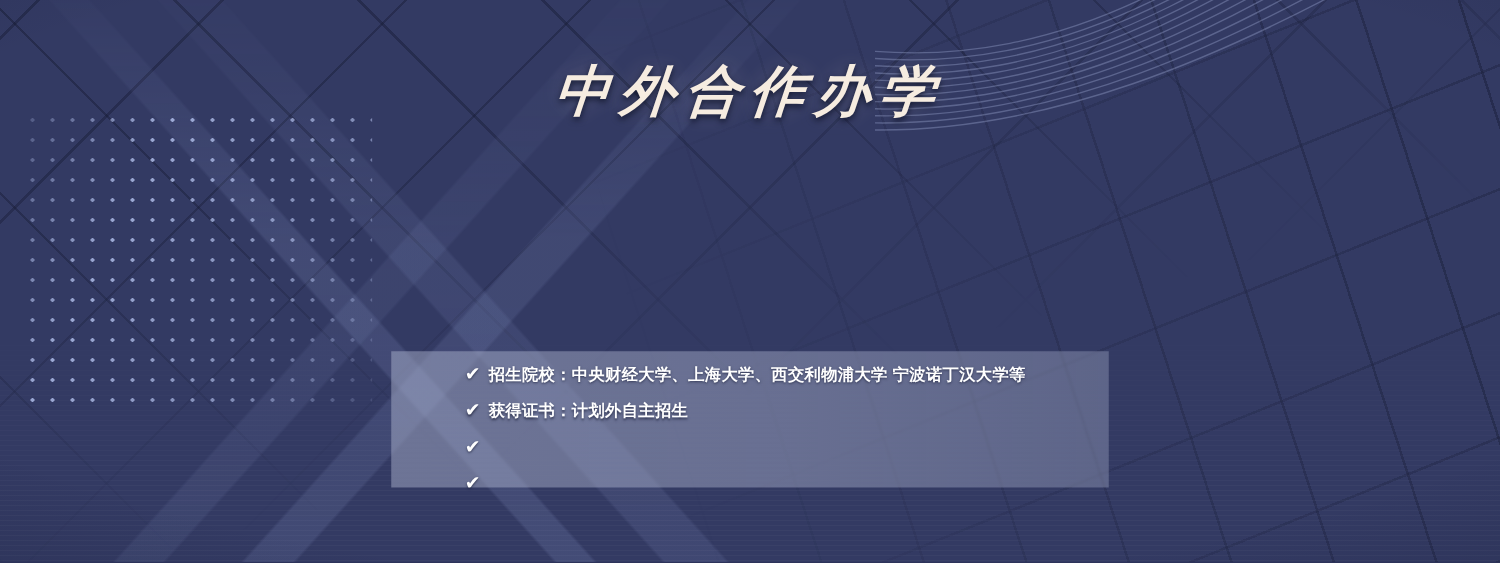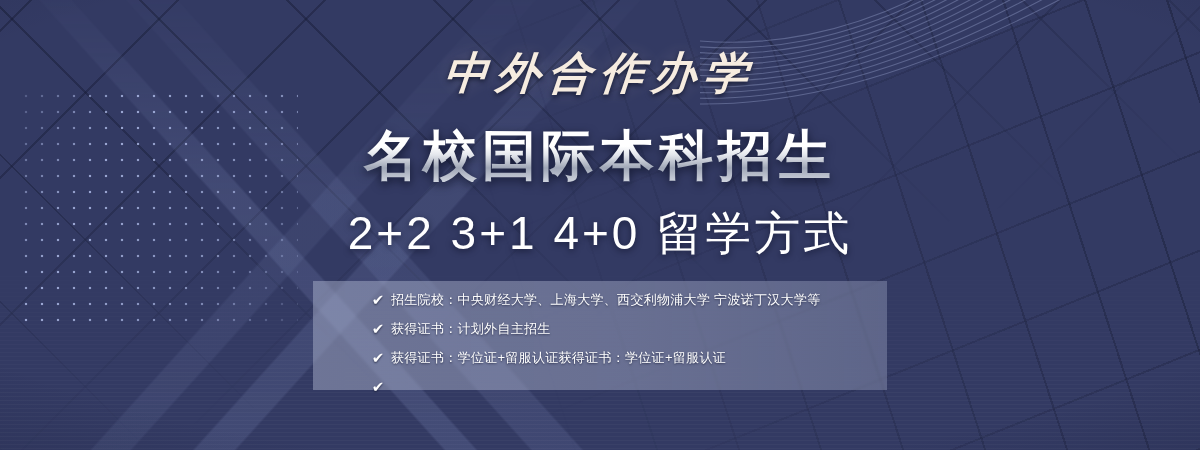--- a/index.html
+++ b/index.html
@@ -107,21 +107,21 @@
   }
   .feature-row:first-child{margin-top:6px;}
   .check-icon{
     width:26px;margin-left:52px;flex:0 0 26px;
     color:#ffffff;font-size:15px;line-height:1;text-align:center;
     text-shadow:0 1px 2px rgba(20,24,48,.75);
     font-weight:700;
   }
   .feature-text{
     color:#ffffff;font-size:13px;line-height:1;letter-spacing:.3px;
-    white-space:nowrap;font-weight:400;
+    white-space:nowrap;font-weight:700;
     text-shadow:0 1px 2px rgba(24,28,54,.7);
   }
 </style>
 </head>
 <body>
 
 <div id="banner">
 
   <div class="layer" id="bg-base"></div>
   <div class="layer" id="bg-lattice"></div>
@@ -147,38 +147,35 @@
         <path d="M-40,166 C165,202 335,80 520,-118"></path>
       </g>
     </svg>
   </div>
 
   <div class="layer" id="bg-vignette"></div>
 
   <div id="content">
 
     <div id="eyebrow">中外合作办学</div>
-    <div id="headline">名校国际本科招生</div>
-    <div id="tagline">2+2  3+1 4+0  留学方式</div>
 
     <div id="feature-panel">
 
       <div class="feature-row">
         <span class="check-icon">✔</span>
         <span class="feature-text">招生院校：中央财经大学、上海大学、西交利物浦大学  宁波诺丁汉大学等</span>
       </div>
 
       <div class="feature-row">
         <span class="check-icon">✔</span>
         <span class="feature-text">获得证书：计划外自主招生</span>
       </div>
 
       <div class="feature-row">
         <span class="check-icon">✔</span>
-        <span class="feature-text">获得证书：学位证+留服认证获得证书：学位证+留服认证</span>
       </div>
 
       <div class="feature-row">
         <span class="check-icon">✔</span>
       </div>
 
     </div>
   </div>
 </div>
 

